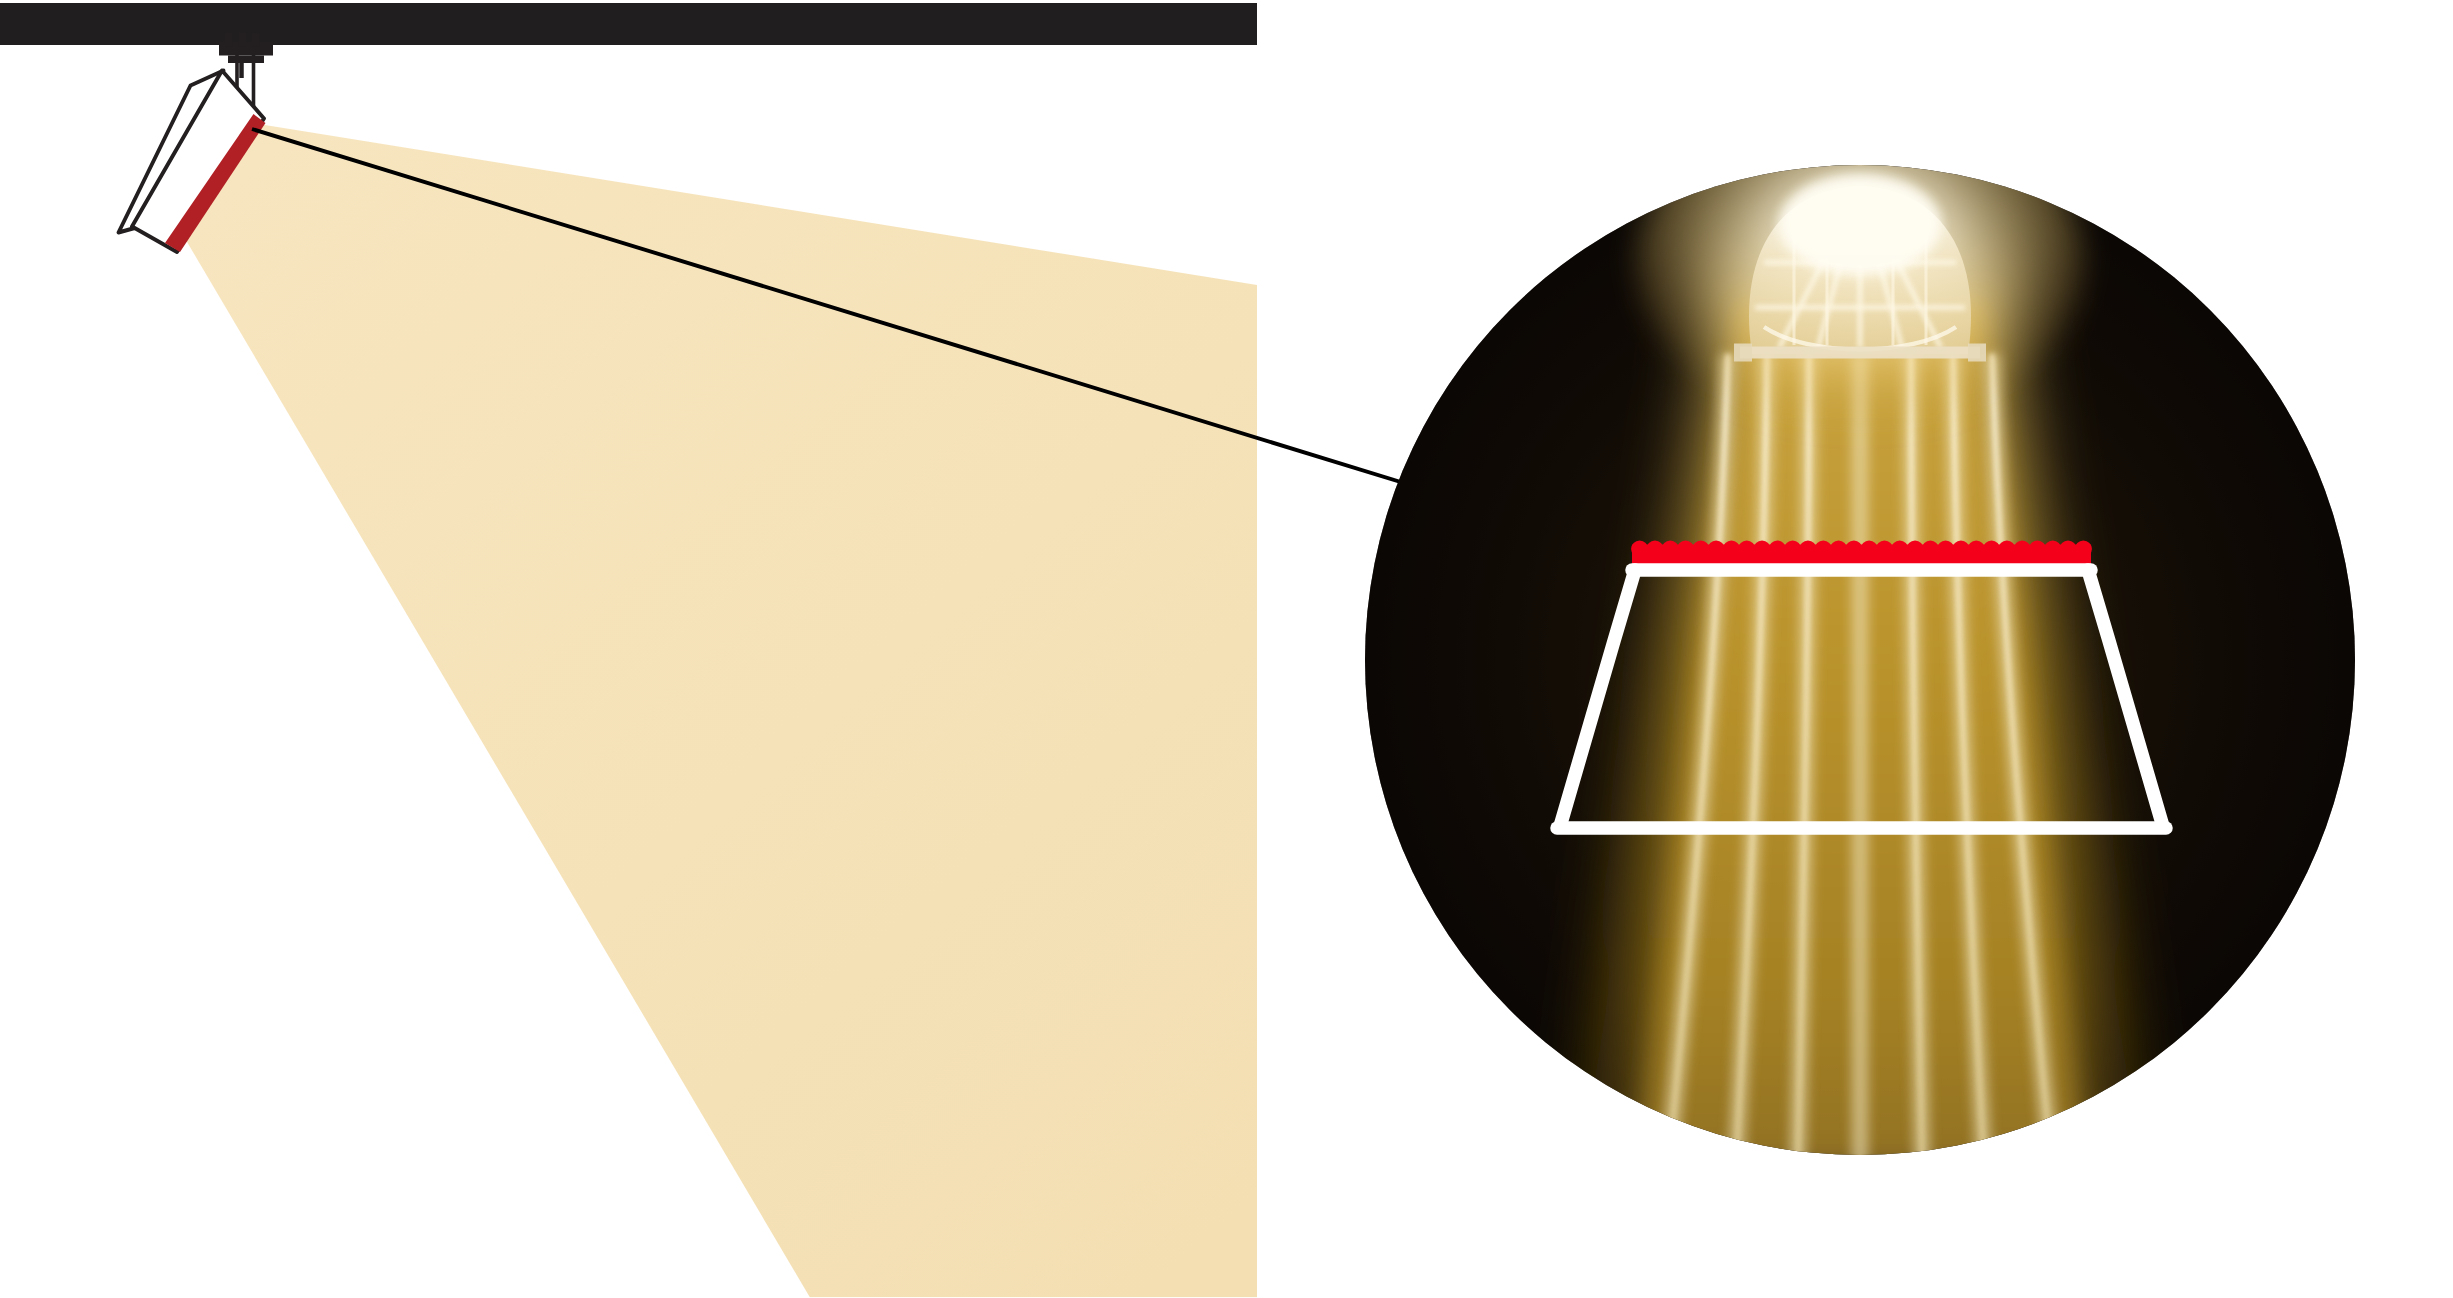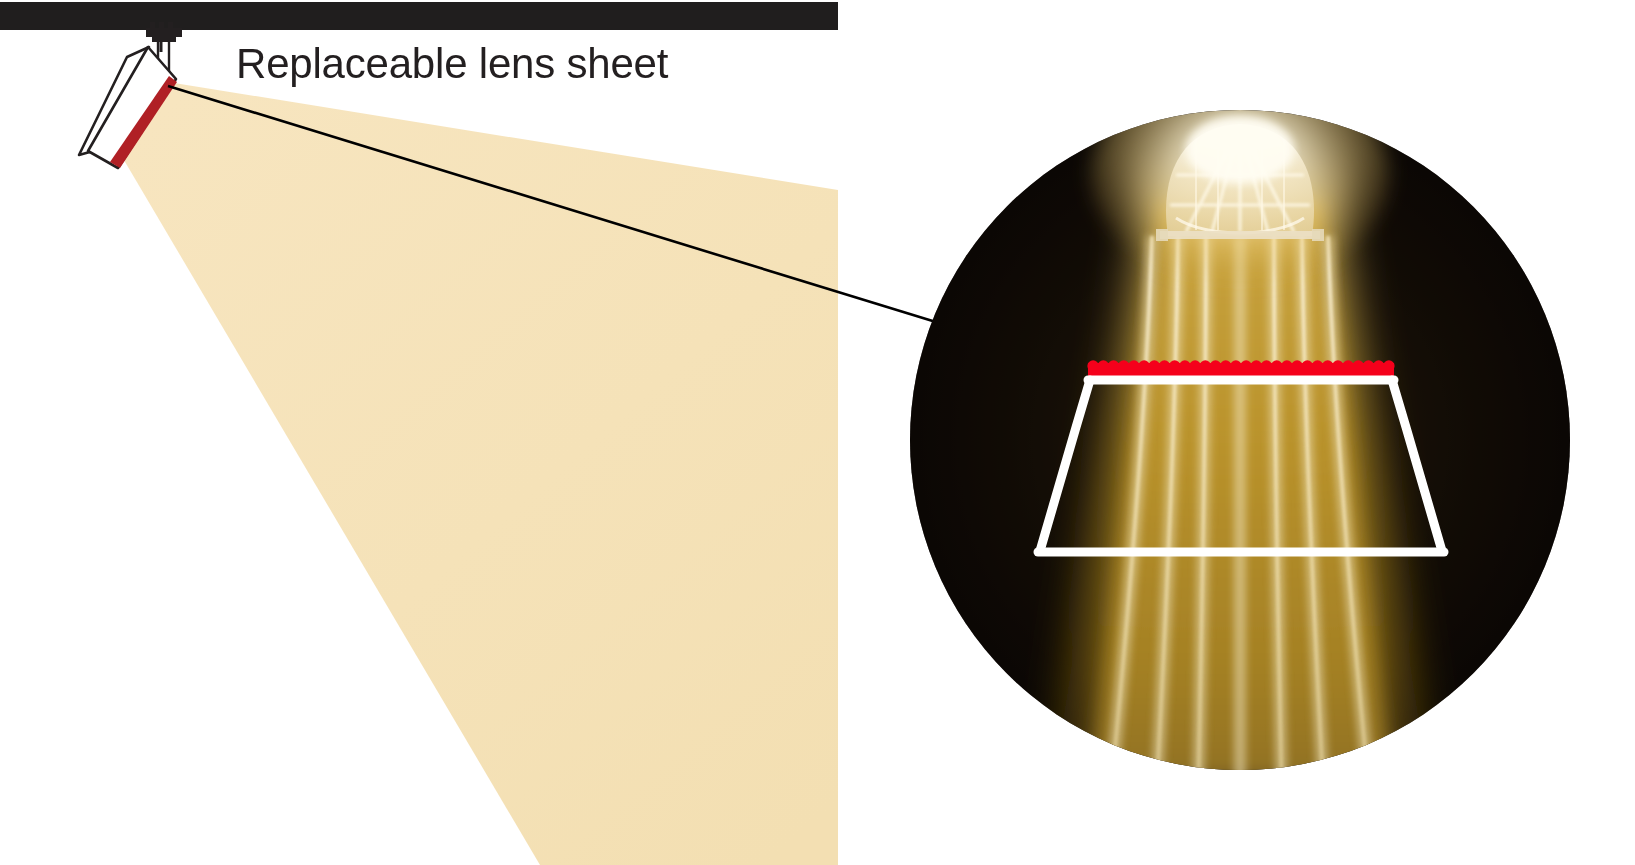--- a/index.html
+++ b/index.html
@@ -236,15 +236,14 @@
           <path d="M1086,379 L1396,379 L1396,381 L1404,555 L1074,555 L1080,381 Z" fill="none" stroke="#ffffff" stroke-width="0"></path>
           <path d="M1088,380 L1394,380" stroke="#ffffff" stroke-width="9" stroke-linecap="round" fill="none"></path>
           <path d="M1090,380 C1072,440 1052,510 1040,551" stroke="#ffffff" stroke-width="9" stroke-linecap="round" fill="none"></path>
           <path d="M1392,380 C1410,440 1430,510 1442,551" stroke="#ffffff" stroke-width="9" stroke-linecap="round" fill="none"></path>
           <path d="M1038,552 L1444,552" stroke="#ffffff" stroke-width="9" stroke-linecap="round" fill="none"></path>
         </g>
       </g>
     </g>
   </svg>
 
-  <div id="callout-label">Replaceable lens sheet</div>
 
 </div>
 
 </body></html>

